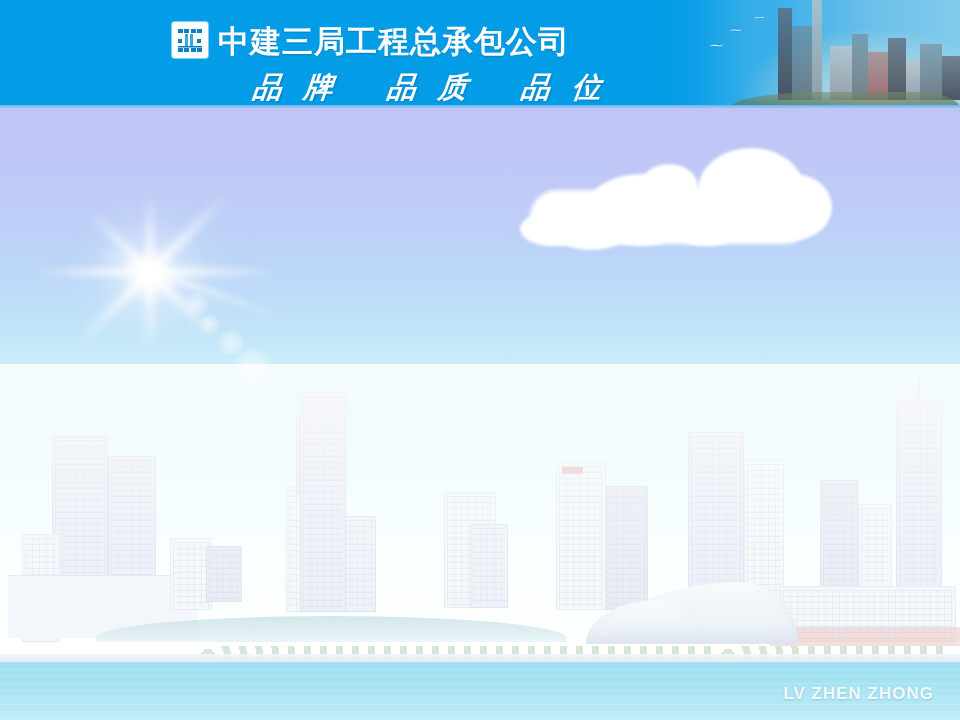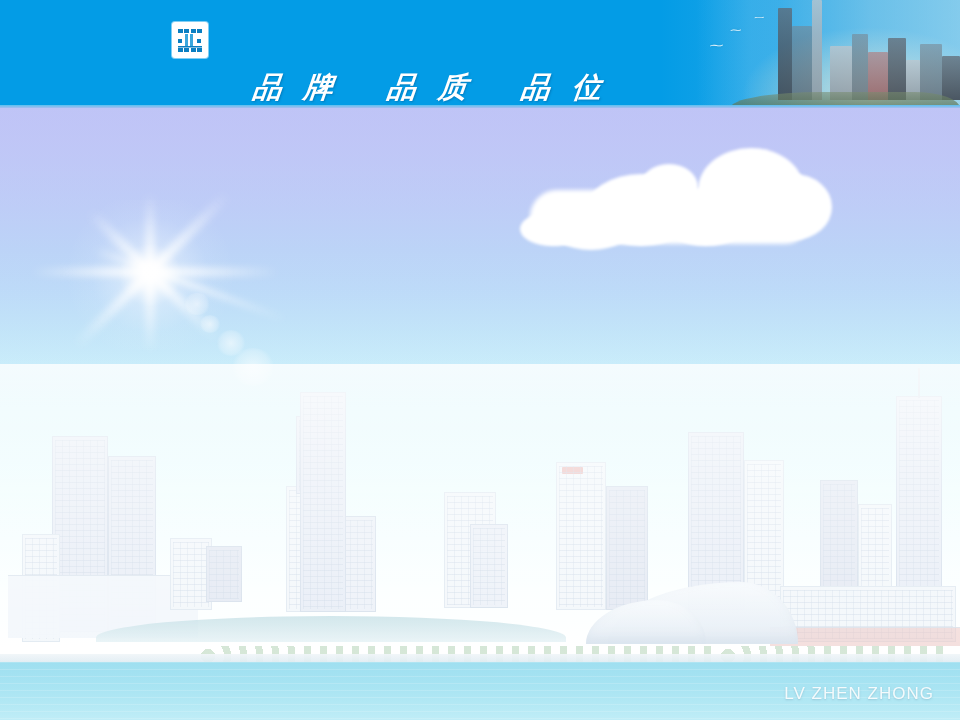--- a/index.html
+++ b/index.html
@@ -288,21 +288,21 @@
     white-space: nowrap;
     line-height: 1.25;
   }
 
   
   .watermark {
     position: absolute;
     right: 26px; bottom: 16px;
     font-family: "Liberation Sans", sans-serif;
     font-size: 17px;
-    font-weight: normal;
+    font-weight: bold;
     letter-spacing: 1px;
     color: rgba(255,255,255,0.88);
     text-shadow: 0 1px 2px rgba(120,170,190,0.5);
   }
 </style>
 </head>
 <body>
 
 <div id="slide">
 
@@ -413,20 +413,21 @@
         <rect x="2" y="13" width="4" height="4" fill="#0a7fc2"></rect>
         <rect x="21" y="13" width="4" height="4" fill="#0a7fc2"></rect>
         <rect x="2" y="22" width="5" height="4" fill="#0a7fc2"></rect>
         <rect x="8" y="22" width="5" height="4" fill="#0a7fc2"></rect>
         <rect x="15" y="22" width="5" height="4" fill="#0a7fc2"></rect>
         <rect x="21" y="22" width="5" height="4" fill="#0a7fc2"></rect>
         <rect x="2" y="20" width="24" height="1.5" fill="#0a7fc2"></rect>
       </svg>
     </div>
 
+    <div class="logo-title">中建三局工程总承包公司</div>
     <div class="logo-slogan">品牌 品质 品位</div>
 
     <div class="header-bottom-line"></div>
   </div>
 
 
   <div class="watermark">LV ZHEN ZHONG</div>
 
 </div>
 

